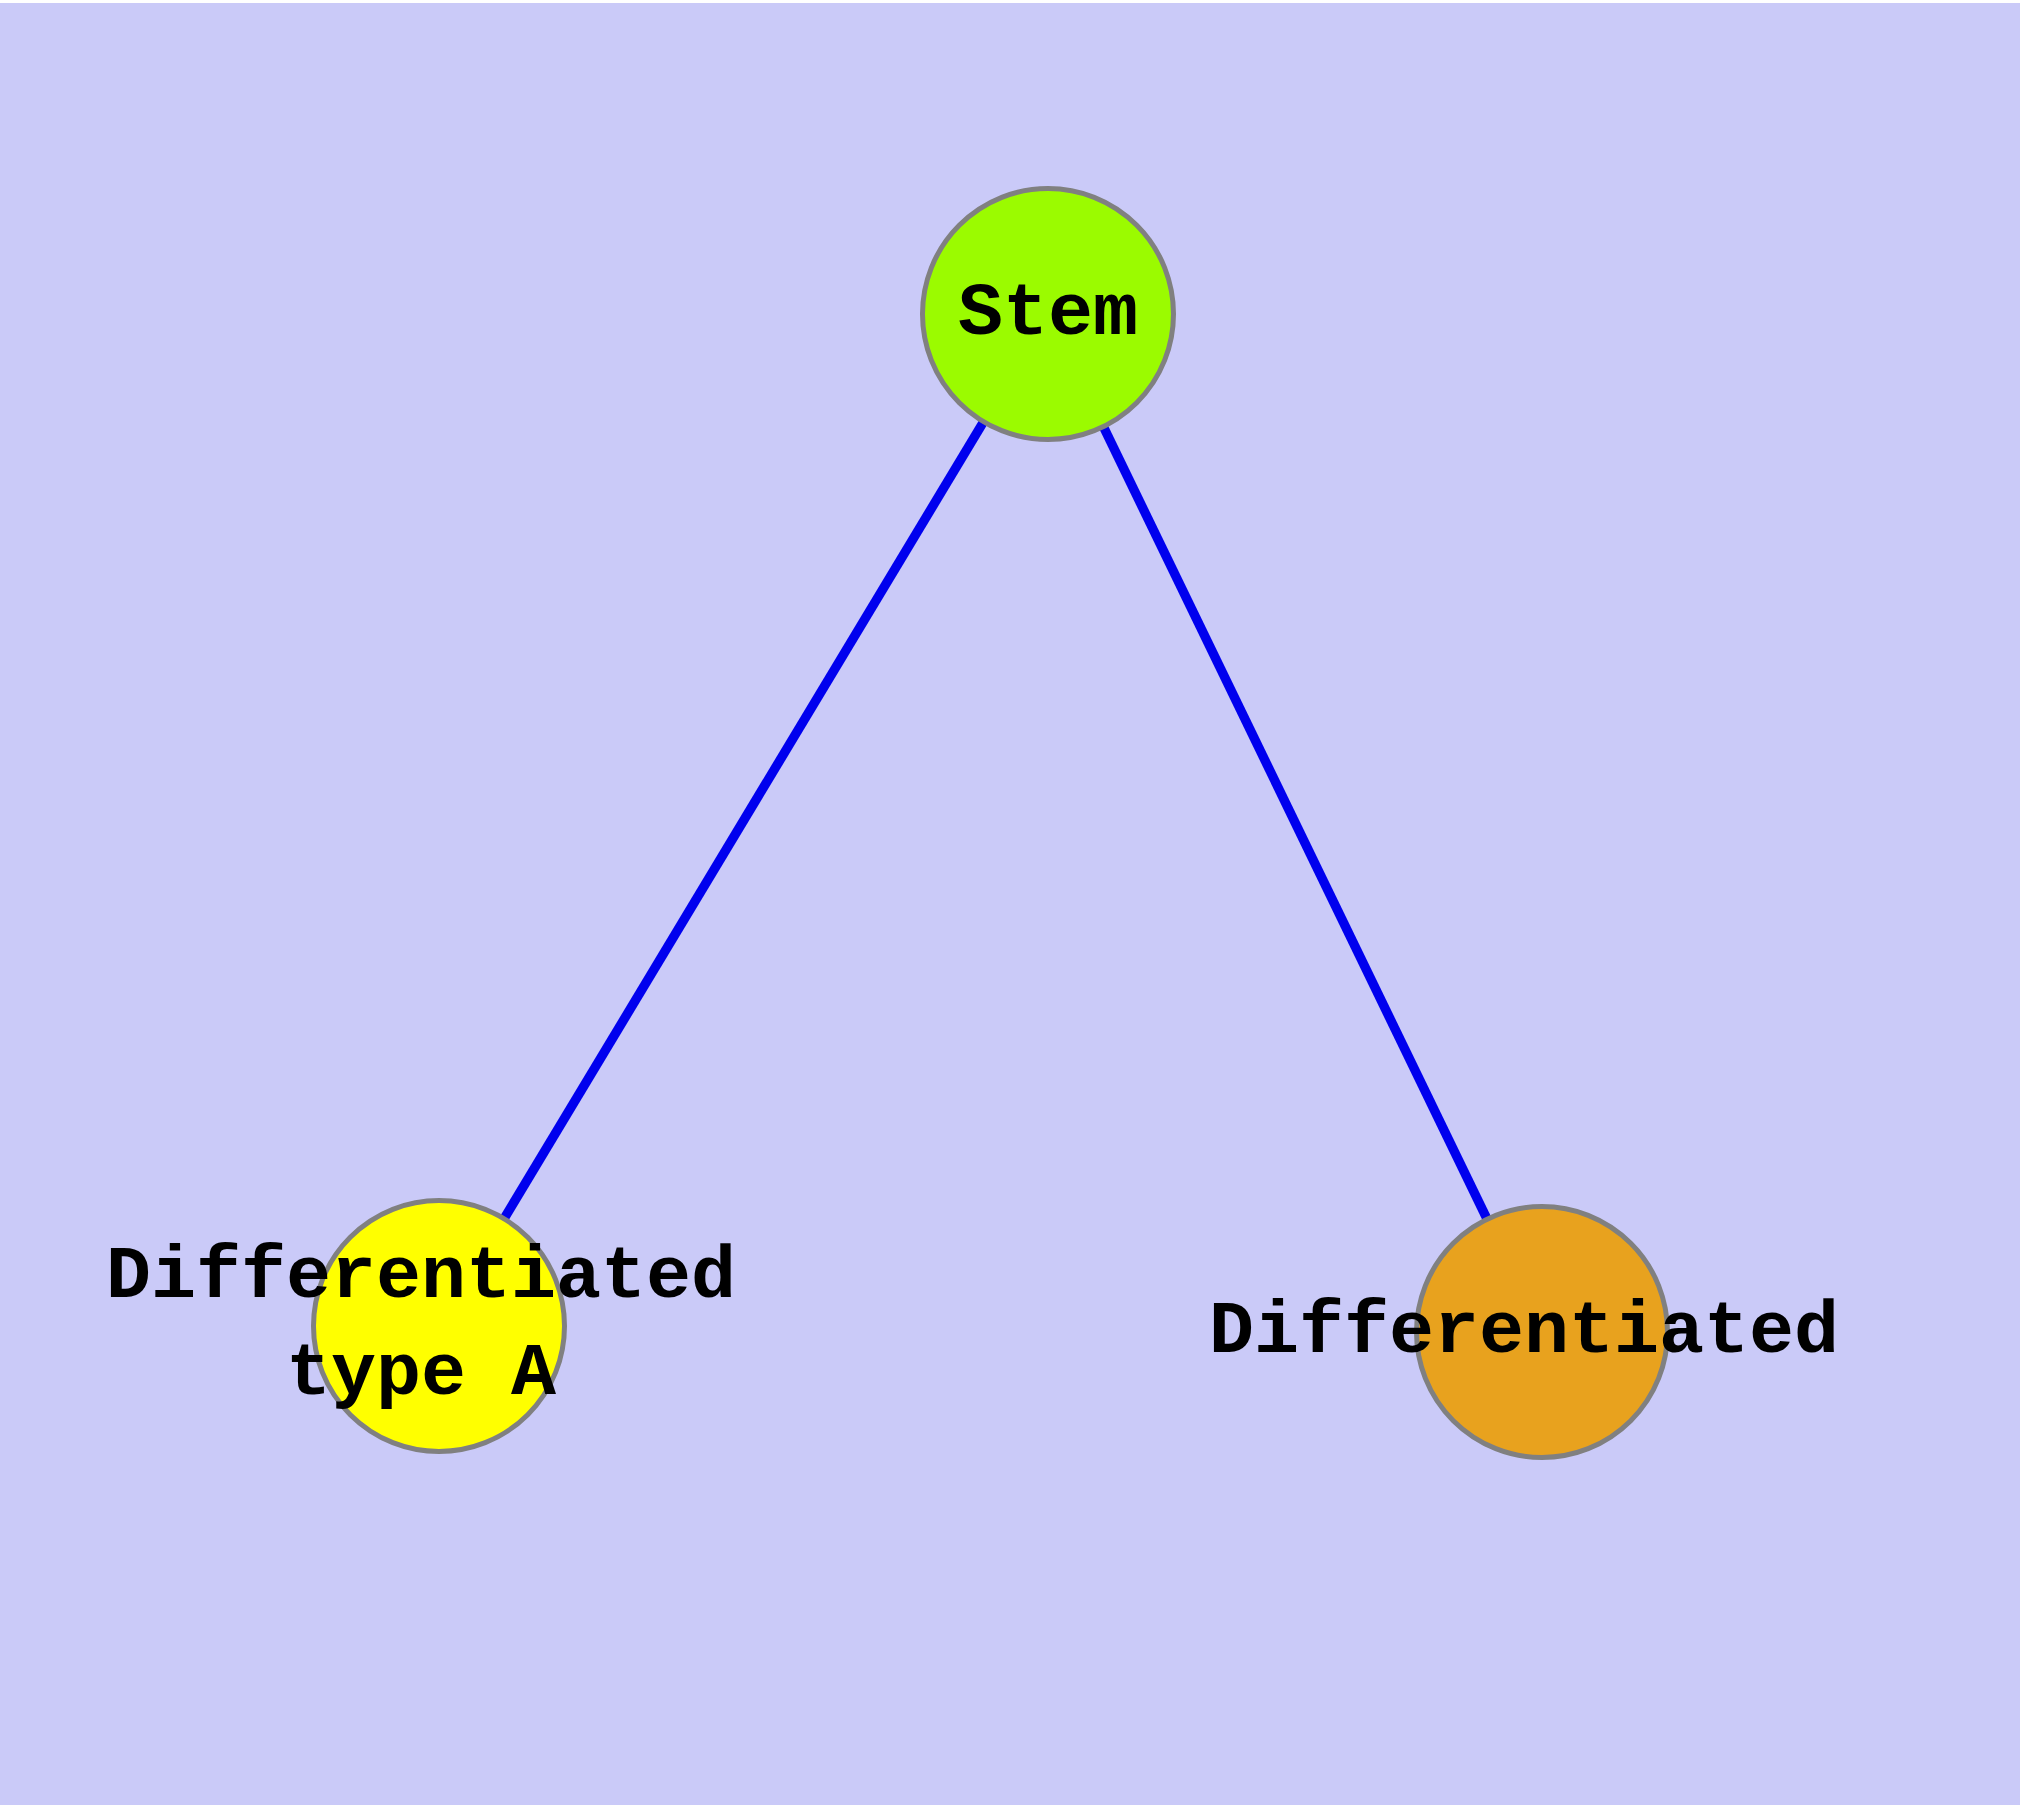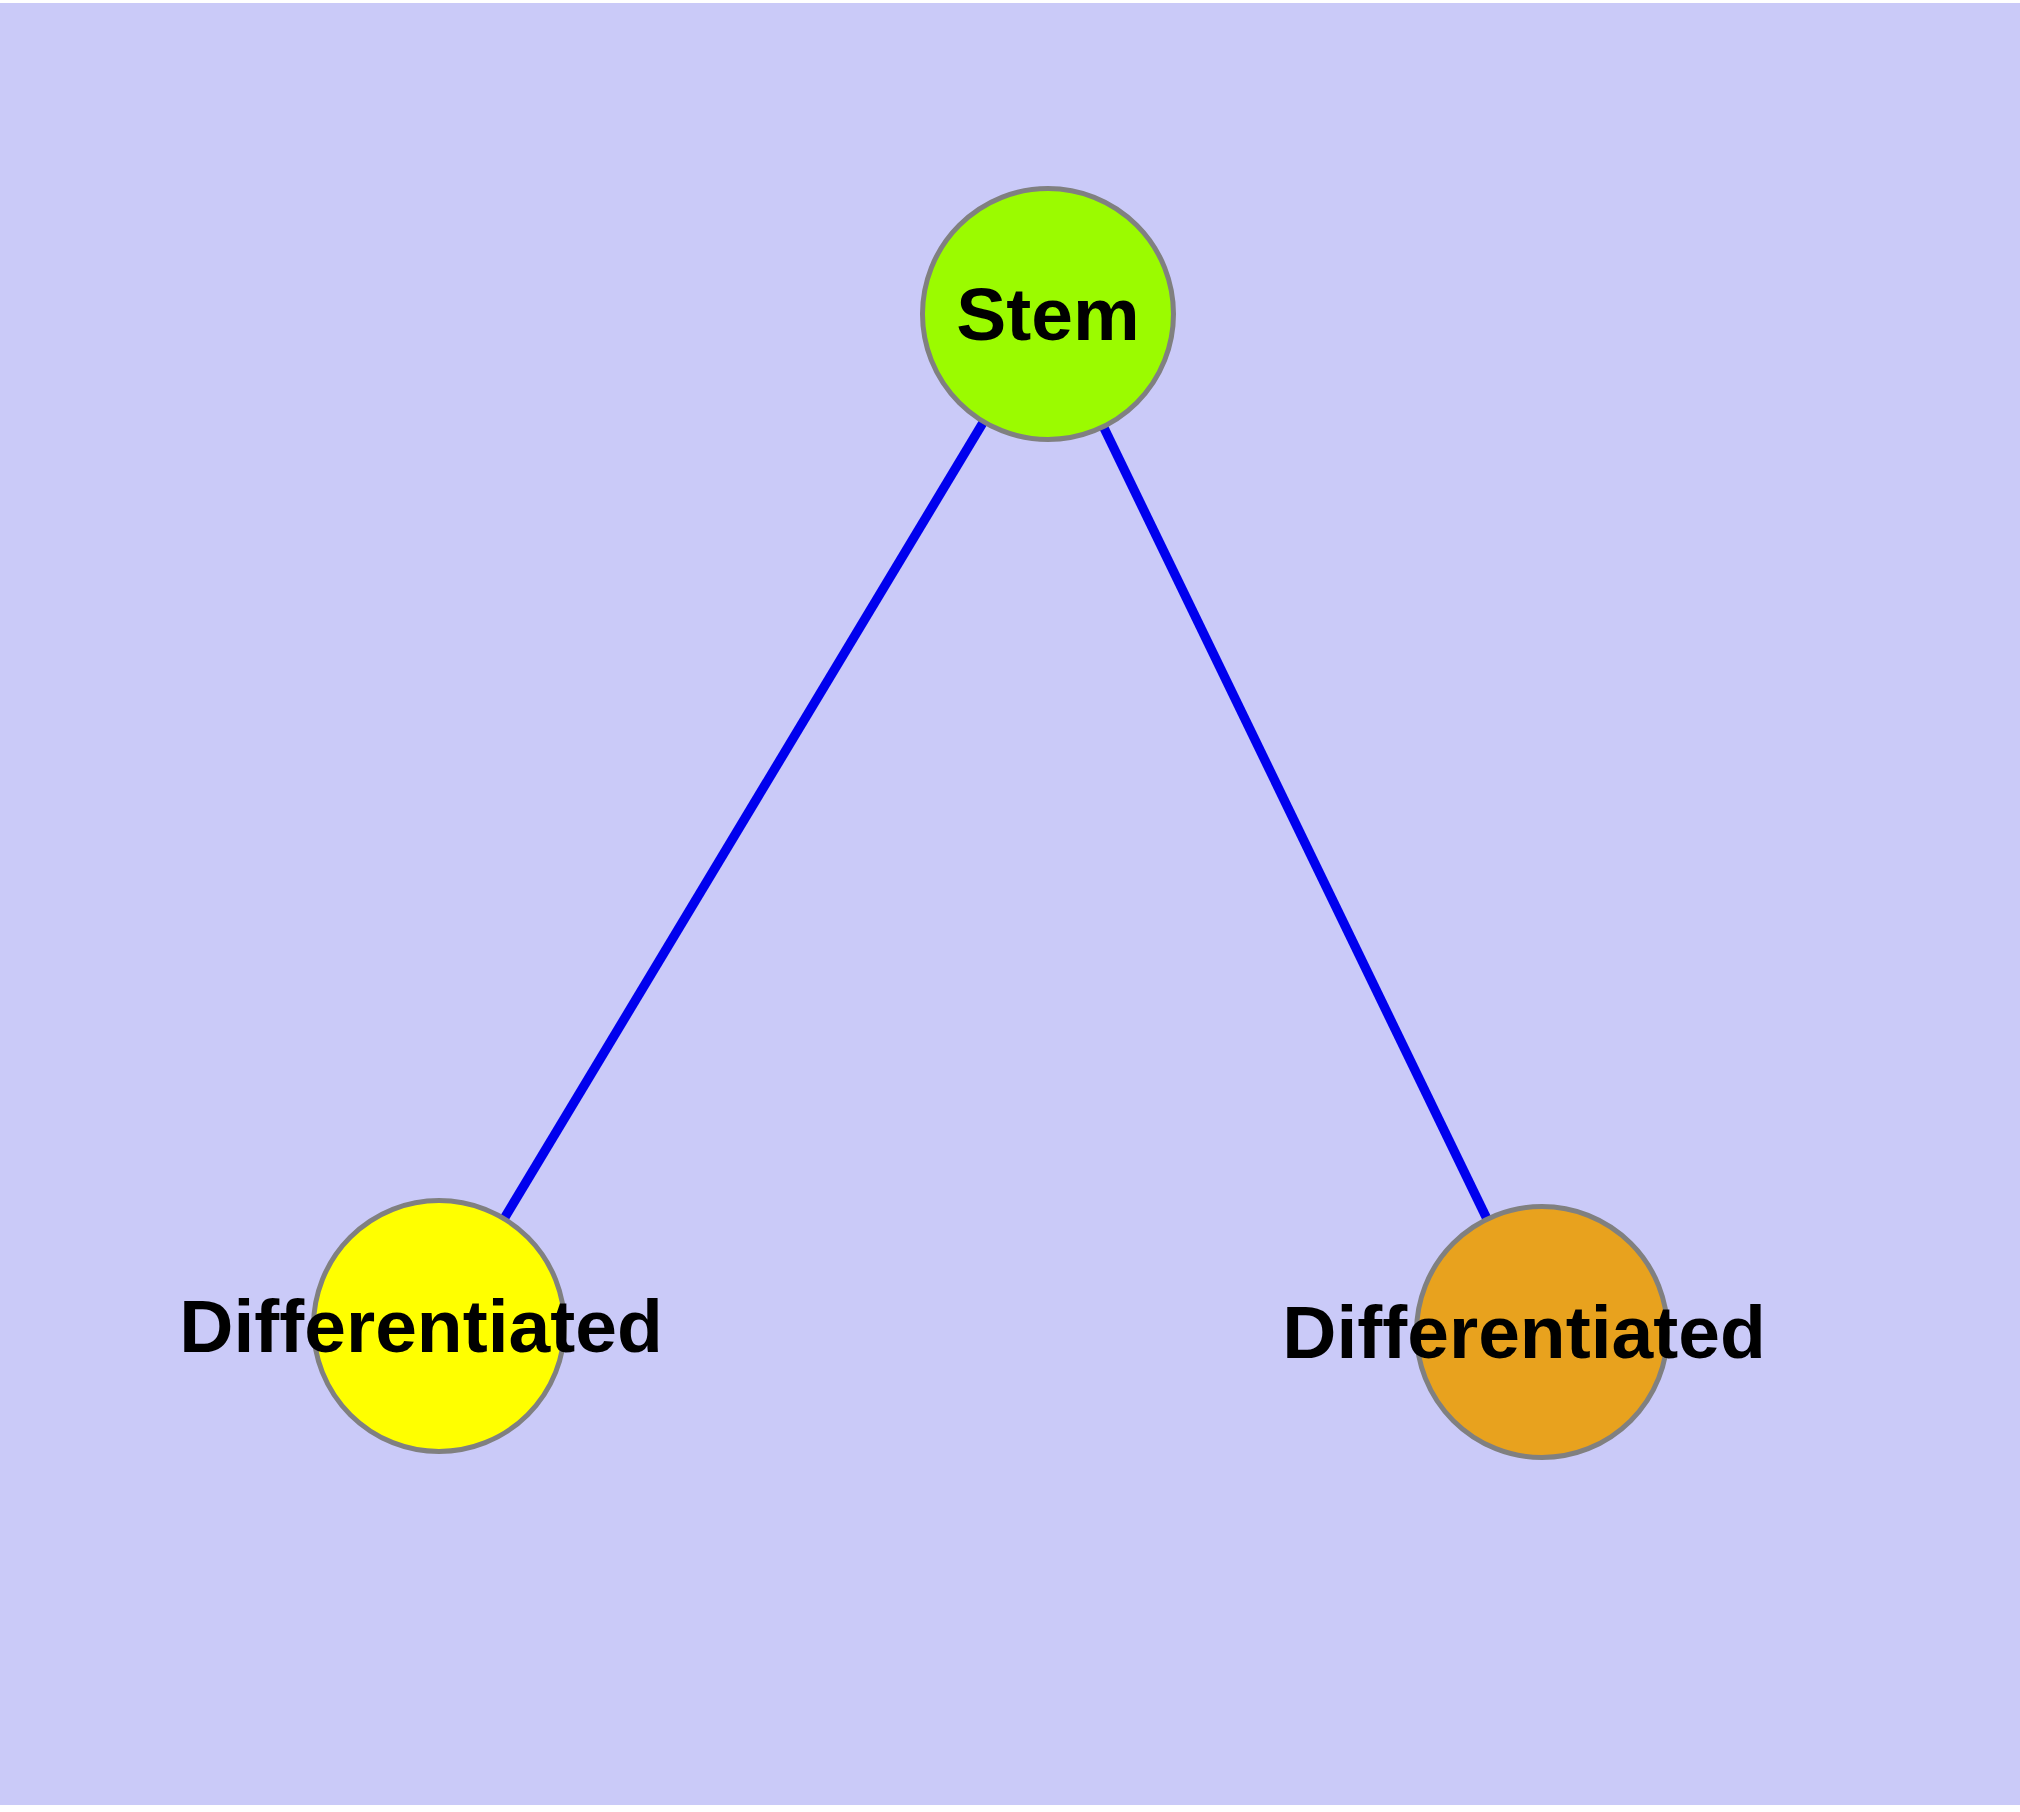--- a/index.html
+++ b/index.html
@@ -50,21 +50,21 @@
     font-weight: 700;
     font-size: 75px;
     line-height: 97px;
     text-align: center;
     white-space: nowrap;
     letter-spacing: 0;
   }
   .node-label.stem   { left: 1048px; top: 314px;  }
   .node-label.type-a { left: 421px;  top: 1326px; }
   .node-label.type-b { left: 1524px; top: 1332px; }
-  .label-line { display: block; }
+  .label-line { display: block; font-family: Liberation Mono, monospace; }
 </style>
 </head>
 <body>
 
 <div class="page">
 
   <div class="graph-bg" style="background: rgb(202, 202, 248);"></div>
 
   <svg class="edges-svg" viewBox="0 0 2384 2138">
     <line x1="1237" y1="370" x2="518" y2="1565" stroke-width="11" stroke="#0000ee"></line>
@@ -76,20 +76,21 @@
   <div class="node-circle type-a" style="background: rgb(255, 255, 0); border-color: rgb(128, 128, 128);"></div>
 
   <div class="node-circle type-b" style="background: rgb(232, 162, 30); border-color: rgb(128, 128, 128);"></div>
 
   <div class="node-label stem" style="color: rgb(0, 0, 0);">
     <span class="label-line">Stem</span>
   </div>
 
   <div class="node-label type-a" style="color: rgb(0, 0, 0);">
     <span class="label-line">Differentiated</span>
+    <span class="label-line">type A</span>
   </div>
 
   <div class="node-label type-b" style="color: rgb(0, 0, 0);">
     <span class="label-line">Differentiated</span>
   </div>
 
 </div>
 
 
 </body></html>

